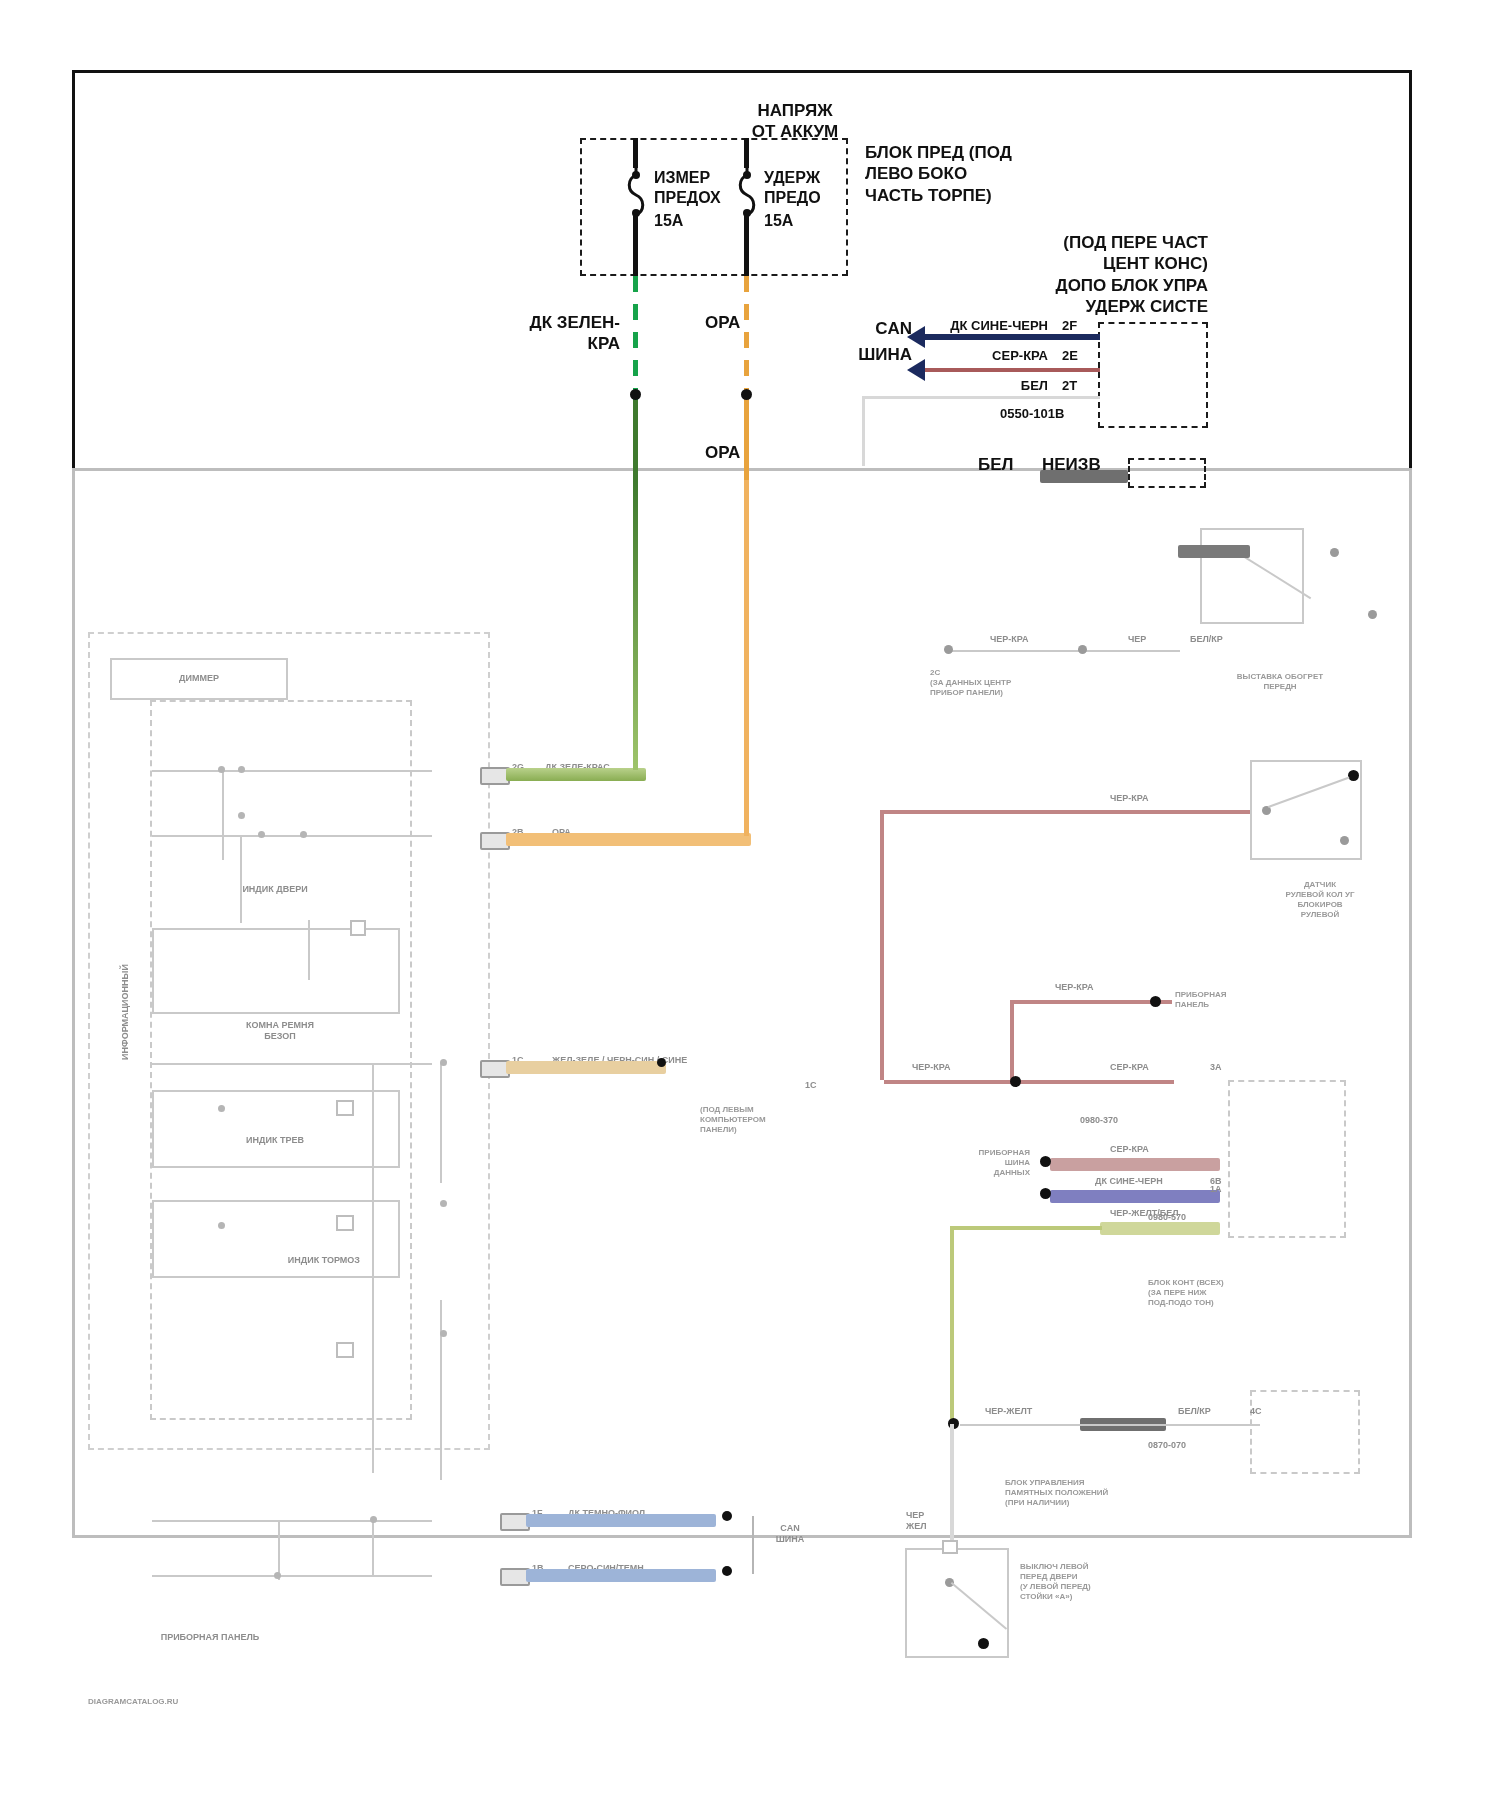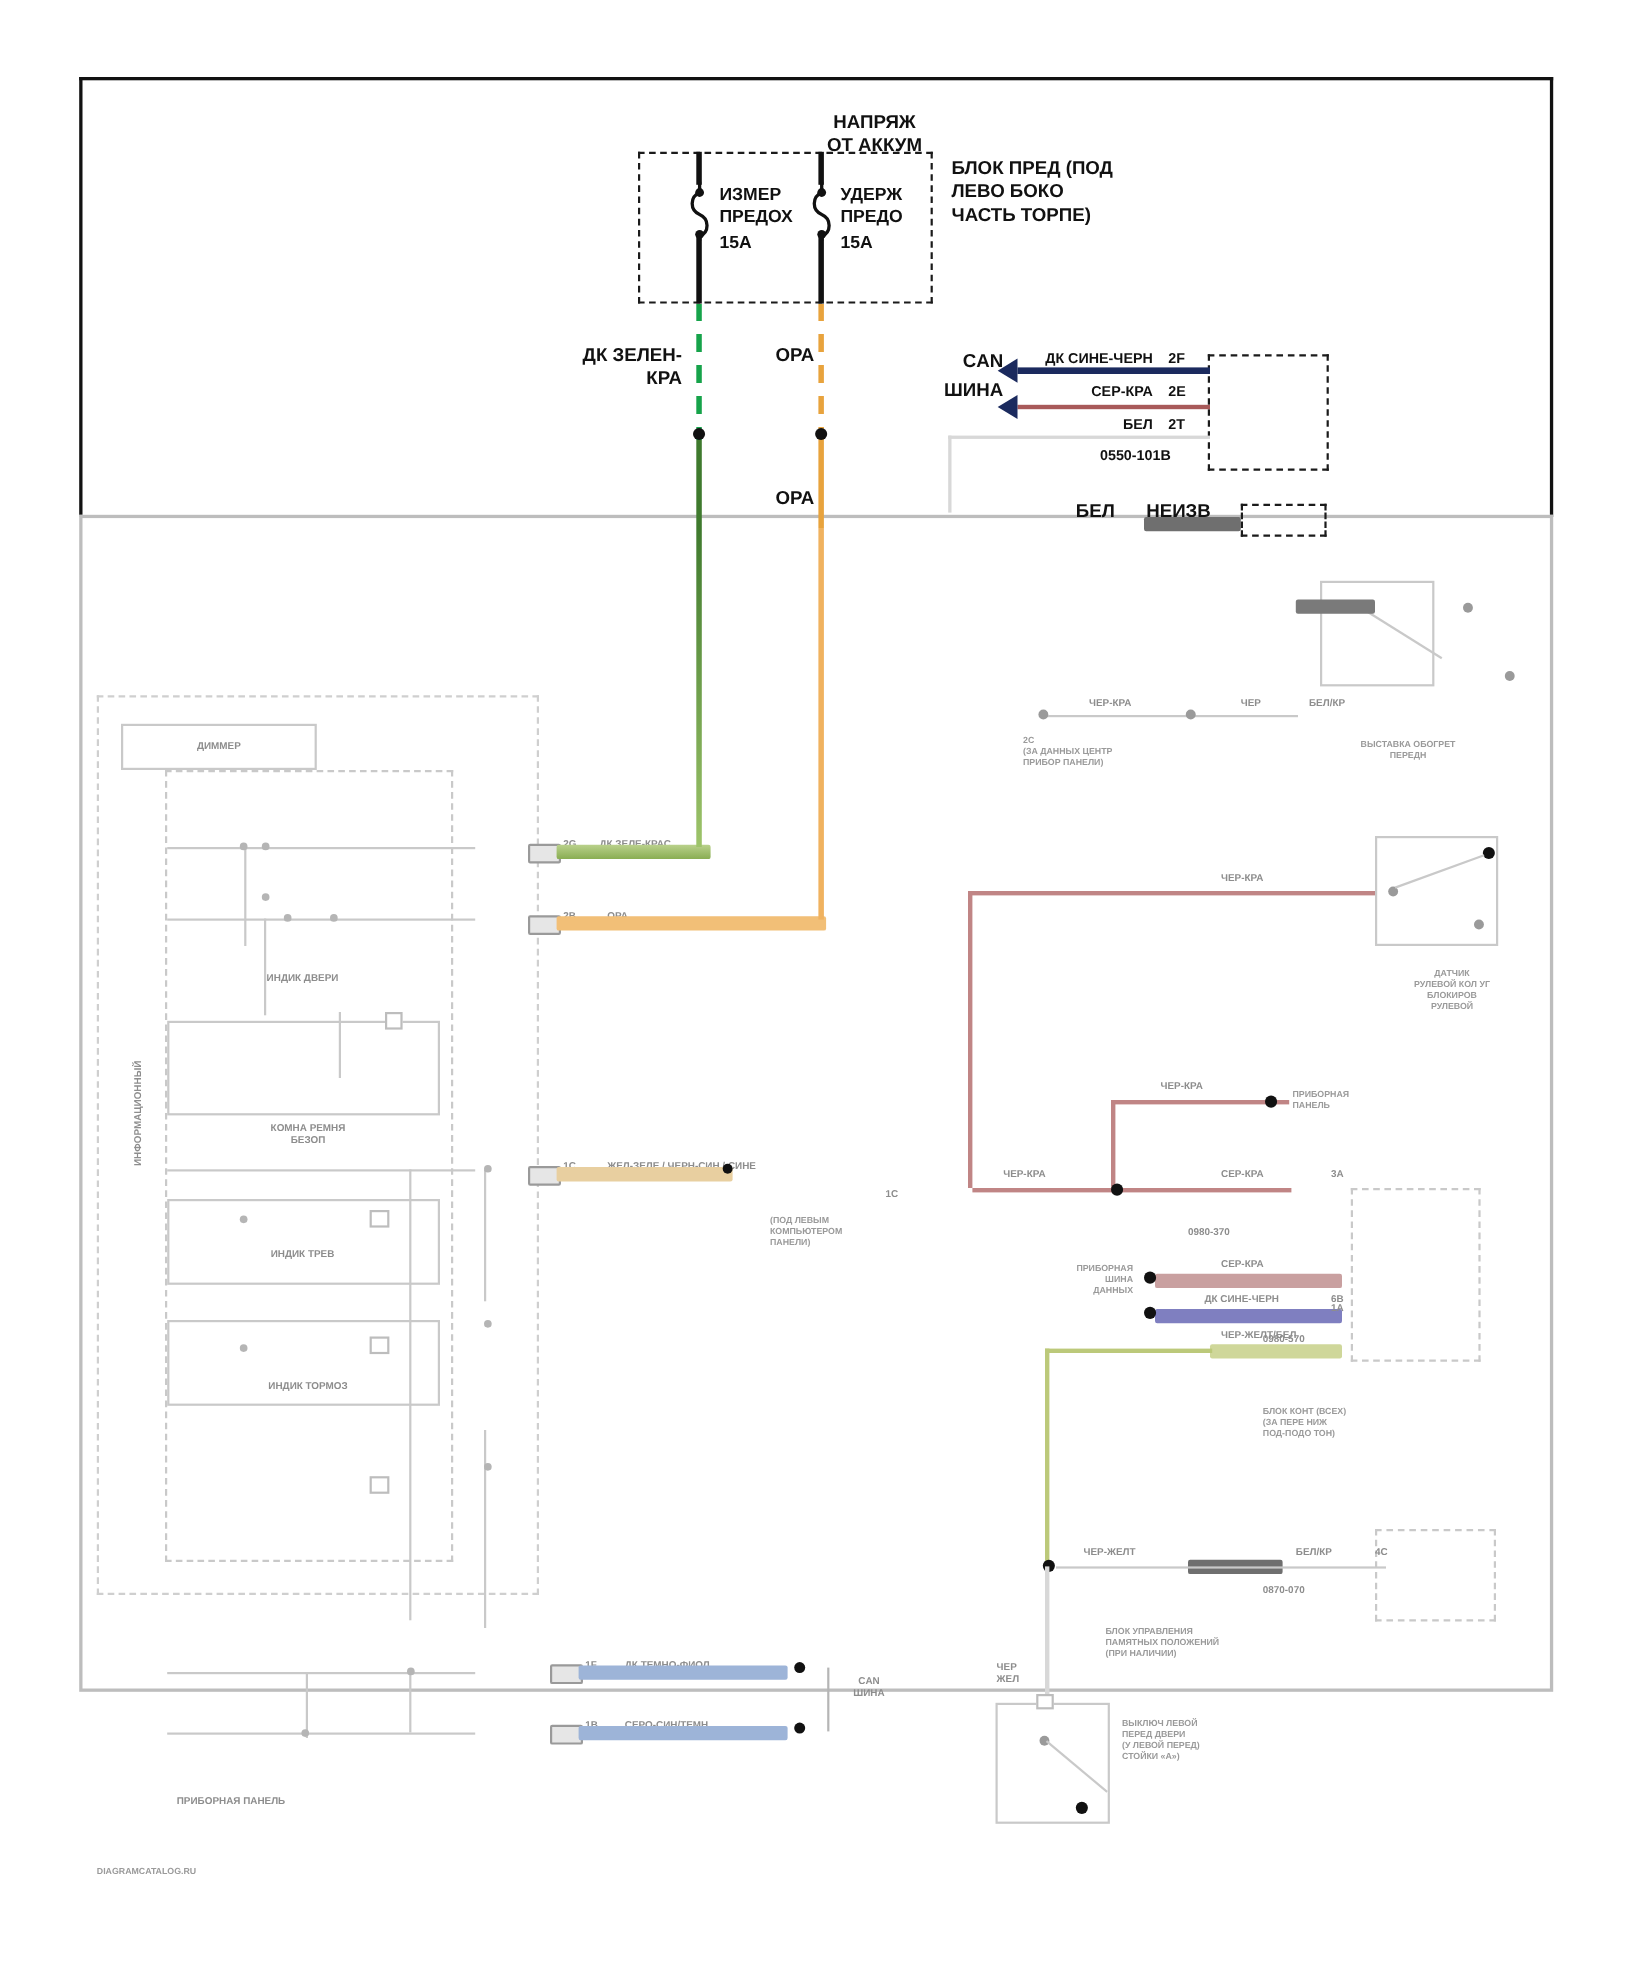--- a/index.html
+++ b/index.html
@@ -106,20 +106,24 @@
   <div class="dot" style="left:741px;top:389px;"></div>
 
   <div class="t big r" style="left:460px;top:312px;width:160px;">ДК ЗЕЛЕН-
 КРА</div>
   <div class="t big" style="left:705px;top:312px;">ОРА</div>
   <div class="t big" style="left:705px;top:442px;">ОРА</div>
 
   <div class="w vline" style="left:633px;top:400px;height:80px;background:#3f7a2e;"></div>
   <div class="w vline" style="left:744px;top:400px;height:80px;background:#e8a33d;"></div>
 
+  <div class="t big r" style="left:940px;top:232px;width:268px;">(ПОД ПЕРЕ ЧАСТ
+ЦЕНТ КОНС)
+ДОПО БЛОК УПРА
+УДЕРЖ СИСТЕ</div>
   <div class="dash-box" style="left:1098px;top:322px;width:110px;height:106px;"></div>
 
   <div class="t big r" style="left:840px;top:318px;width:72px;">CAN</div>
   <div class="t big r" style="left:840px;top:344px;width:72px;">ШИНА</div>
 
   <div class="w hline" style="left:925px;top:334px;width:175px;background:#1b2a5e;height:6px;"></div>
   <div class="arrow arrow-left" style="left:907px;top:326px;"></div>
   <div class="t small r" style="left:900px;top:318px;width:148px;">ДК СИНЕ-ЧЕРН</div>
   <div class="t small" style="left:1062px;top:318px;">2F</div>
 
@@ -146,21 +150,21 @@
 
   <div class="t tiny" style="left:120px;top:1060px;transform:rotate(-90deg);transform-origin:left top;">ИНФОРМАЦИОННЫЙ</div>
 
   <div class="dash-box-gray" style="left:150px;top:700px;width:262px;height:720px;"></div>
 
   <div class="solid-box-gray" style="left:152px;top:928px;width:248px;height:86px;"></div>
   <div class="t tiny c" style="left:200px;top:884px;width:150px;">ИНДИК ДВЕРИ</div>
   <div class="t tiny c" style="left:200px;top:1020px;width:160px;">КОМНА РЕМНЯ
 БЕЗОП</div>
   <div class="t tiny c" style="left:200px;top:1135px;width:150px;">ИНДИК ТРЕВ</div>
-  <div class="t tiny c" style="left:200px;top:1255px;width:160px;">ИНДИК ТОРМОЗ</div>
+  <div class="t tiny c" style="left:200px;top:1255px;width:160px;text-align:right;">ИНДИК ТОРМОЗ</div>
 
   <div class="solid-box-gray" style="left:152px;top:1090px;width:248px;height:78px;"></div>
   <div class="solid-box-gray" style="left:152px;top:1200px;width:248px;height:78px;"></div>
 
   <div class="thin hthin" style="left:152px;top:770px;width:280px;"></div>
   <div class="thin hthin" style="left:152px;top:835px;width:280px;"></div>
   <div class="thin hthin" style="left:152px;top:1063px;width:280px;"></div>
   <div class="thin hthin" style="left:152px;top:1520px;width:280px;"></div>
   <div class="thin hthin" style="left:152px;top:1575px;width:280px;"></div>
   <div class="thin vthin" style="left:222px;top:770px;height:90px;"></div>

